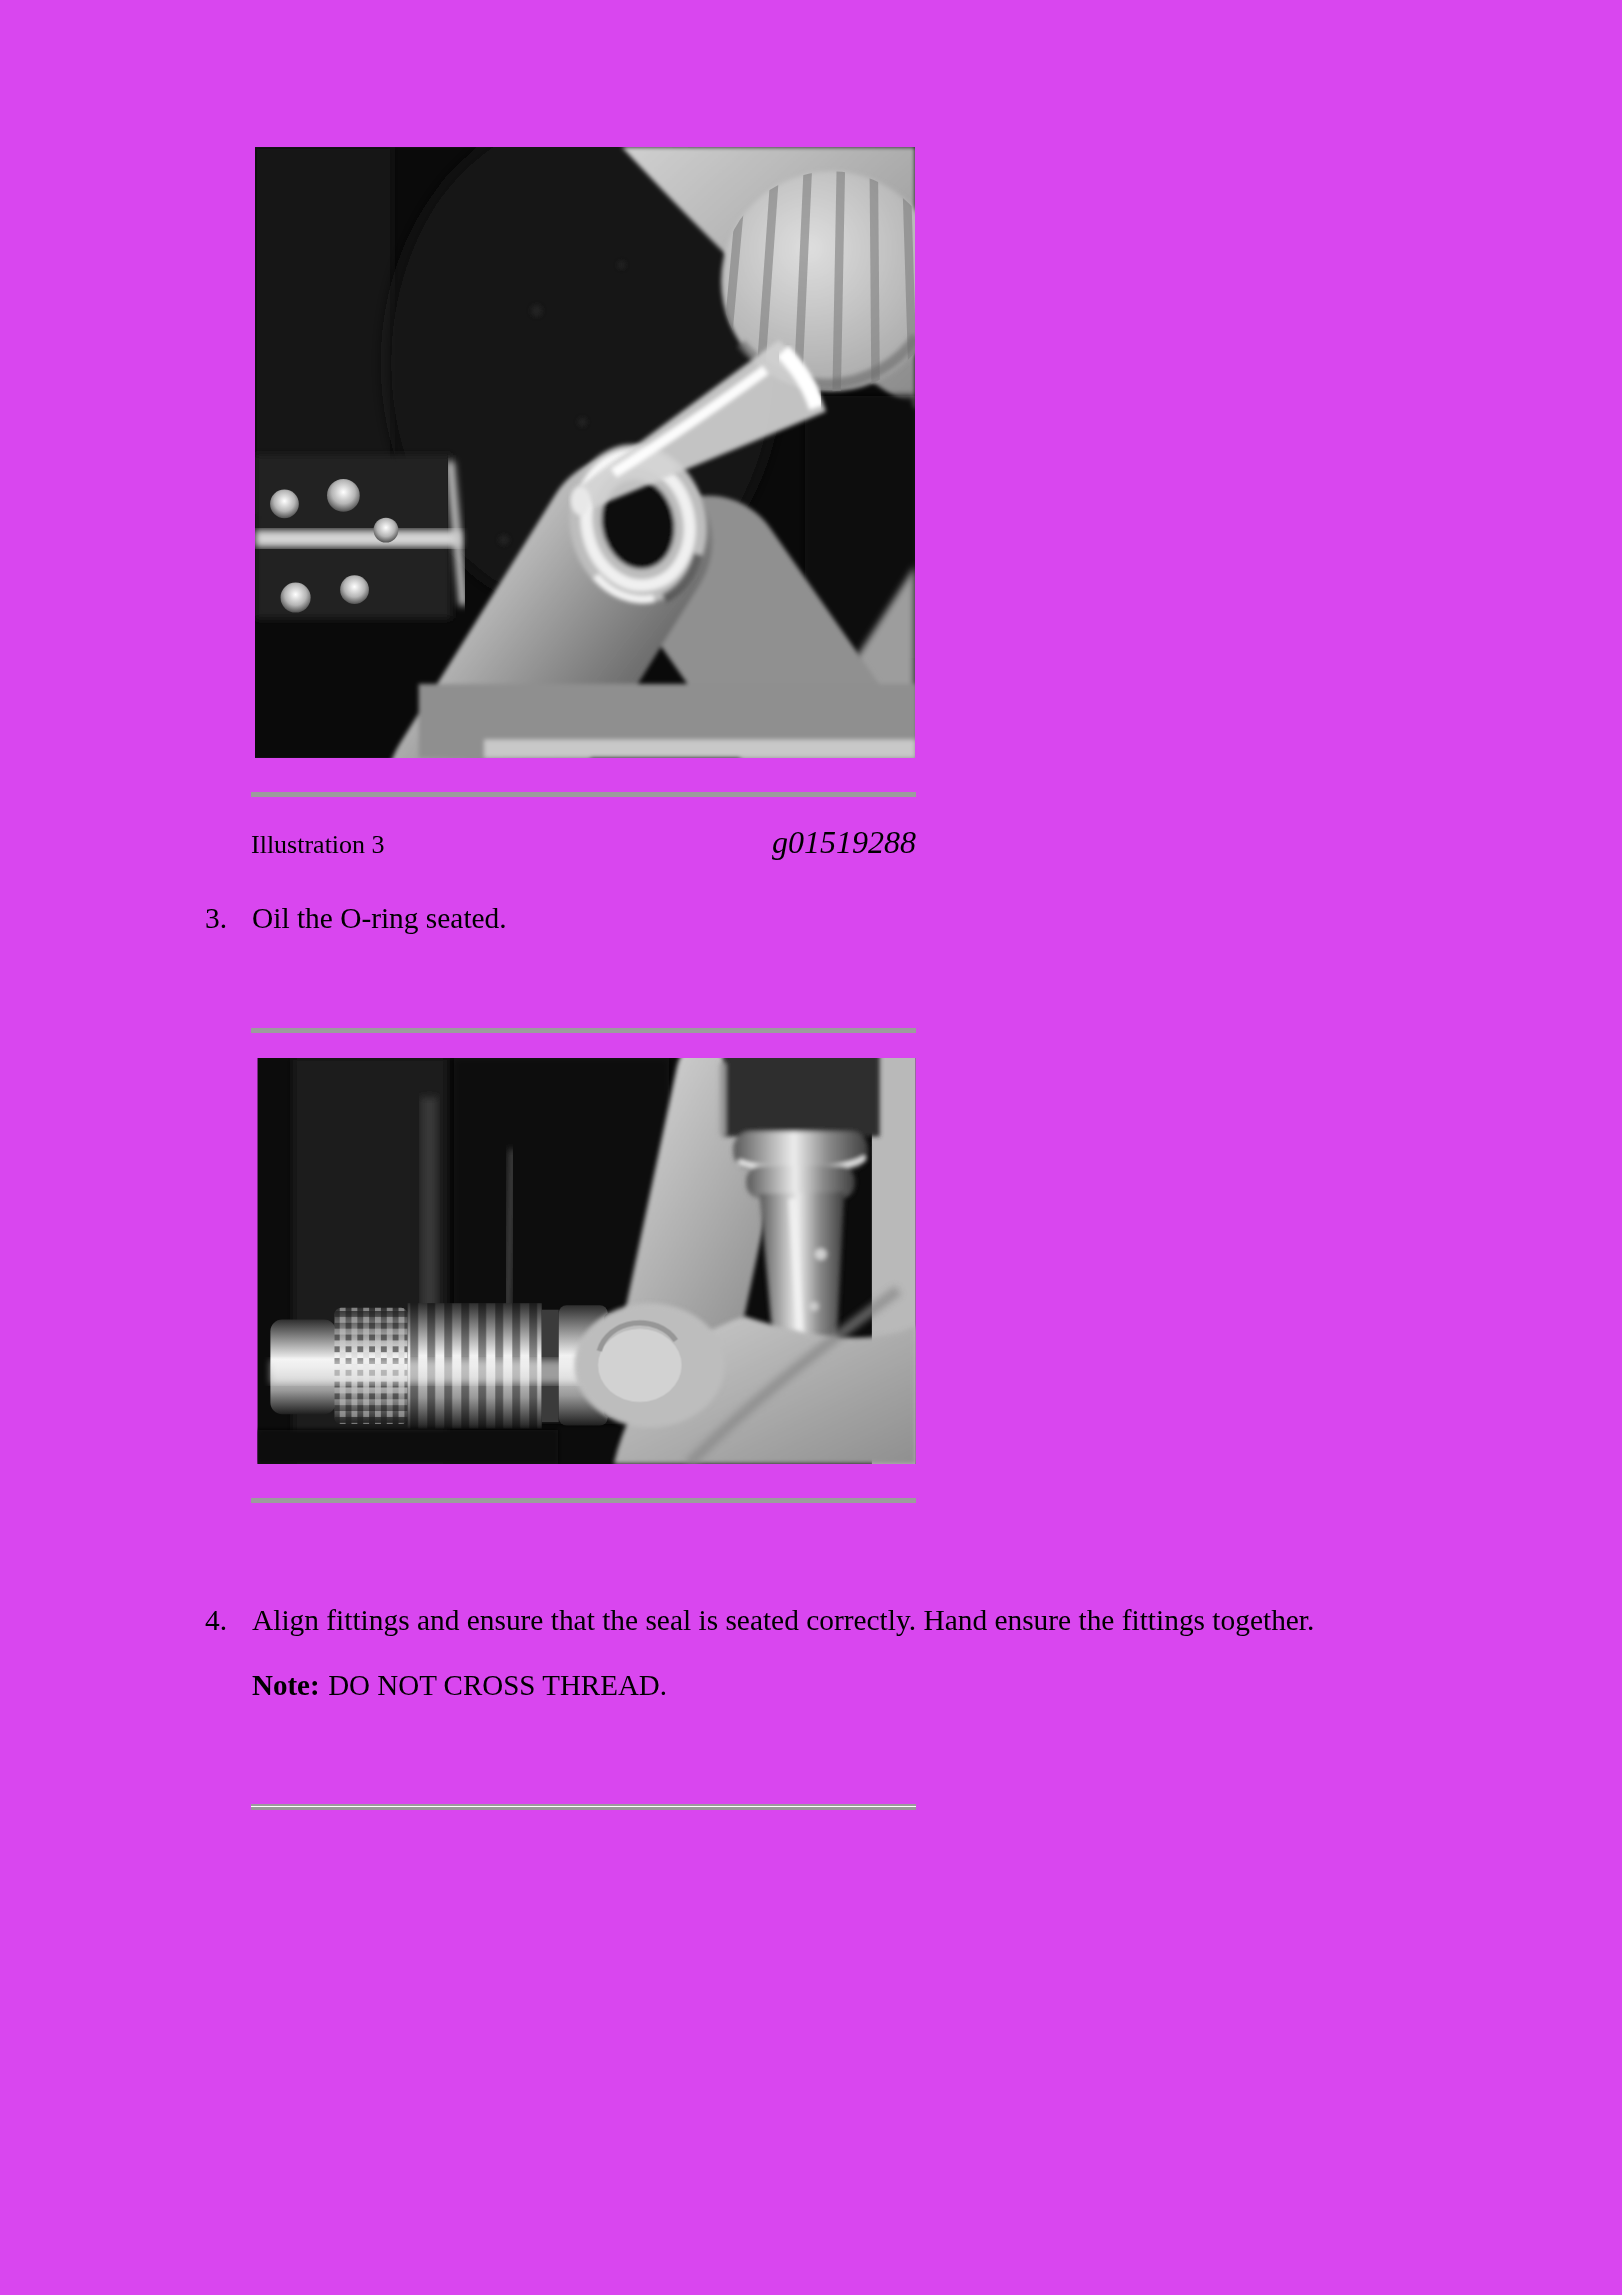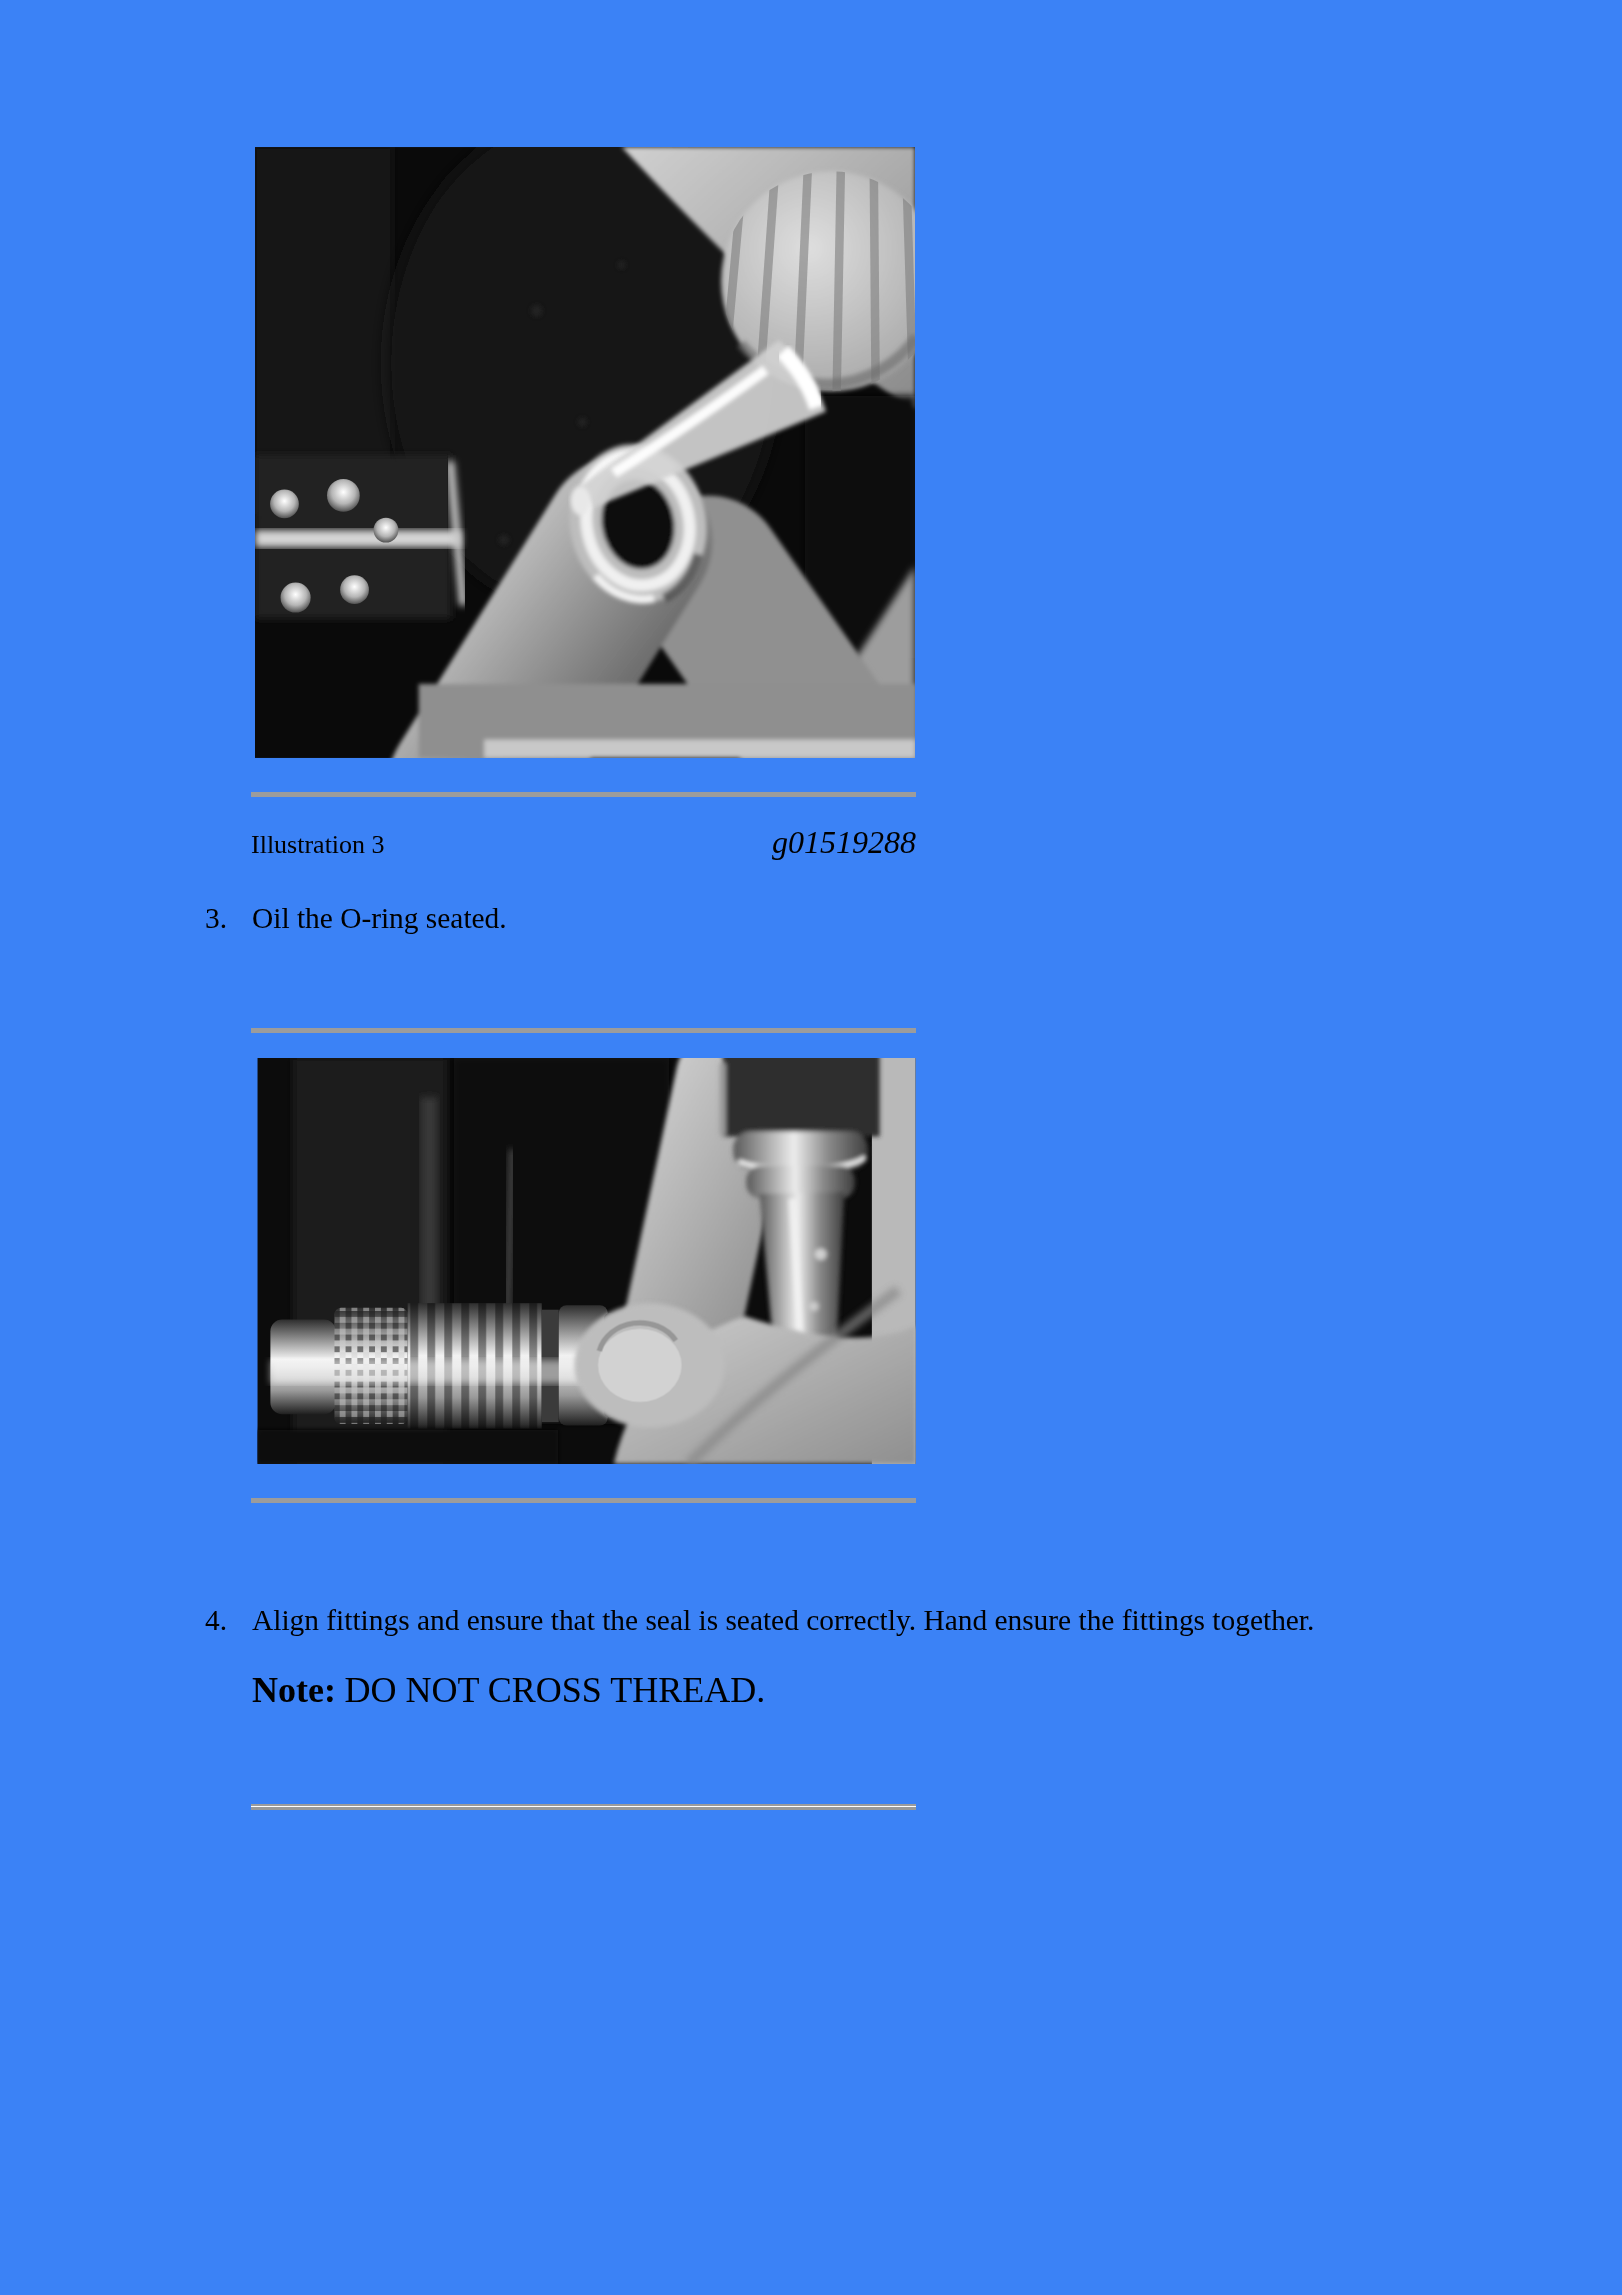--- a/index.html
+++ b/index.html
@@ -1,19 +1,19 @@
 <!DOCTYPE html>
 <html style="font-size:10.5px"><head>
 <meta charset="utf-8">
 <style>
   html,body { margin:0; padding:0; background:#ffffff; }
   .page {
     position:relative;
     width:1623px; height:2295px;
-    background:#3b82f6;
+    background:#d946ef;
     font-family:"Liberation Serif", serif;
     color:#000000;
     overflow:hidden;
   }
   .photo-frame { position:absolute; line-height:0; }
   .rule {
     position:absolute; left:251px; width:665px; height:4.6px;
     background:#9c9c9c;
   }
   .rule.hairline {
@@ -26,21 +26,21 @@
   }
   .caption-label { font-size:26px; white-space:nowrap; }
   .caption-code  { font-size:32px; white-space:nowrap;font-style:italic; }
   .step {
     position:absolute; left:205px;
     display:flex; font-size:29.4px; white-space:nowrap;
   }
   .step-num { width:47px; flex:none; }
   .note {
     position:absolute; left:252px; margin:0;
-    font-size:36px; white-space:nowrap;
+    font-size:29px; white-space:nowrap;
   }
   .note-label { font-weight:bold; }
   .note-text { margin-left:8.5px; }
 </style>
 </head>
 <body>
 
 <div class="page">
 
   <div class="photo-frame" style="left:255px; top:147px; width:660px; height:611px;">

